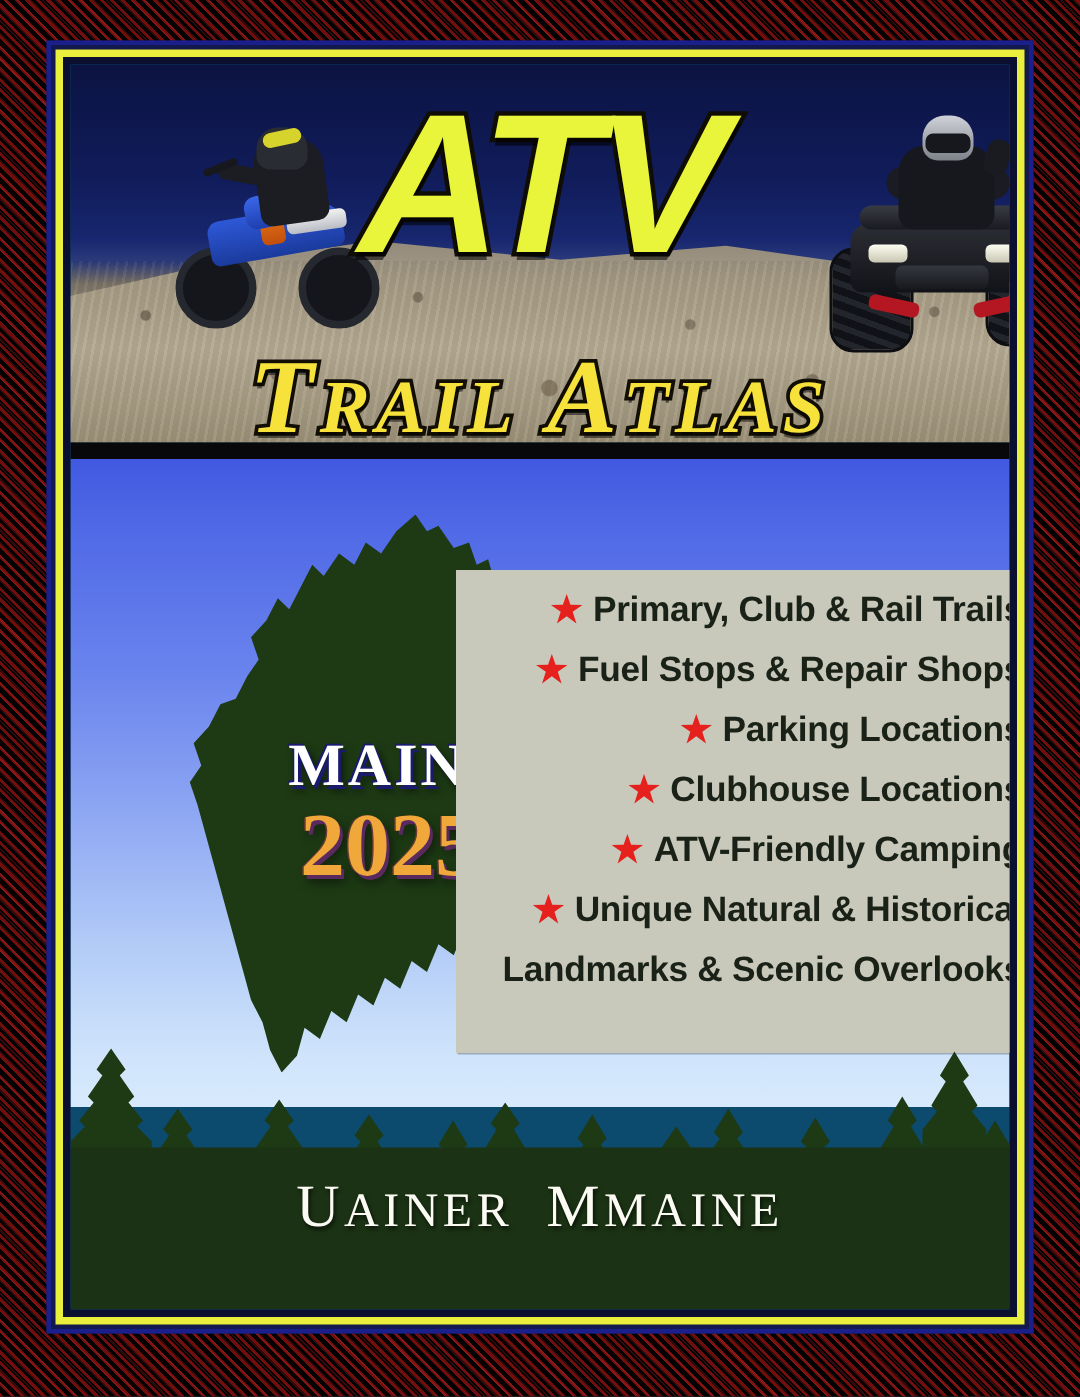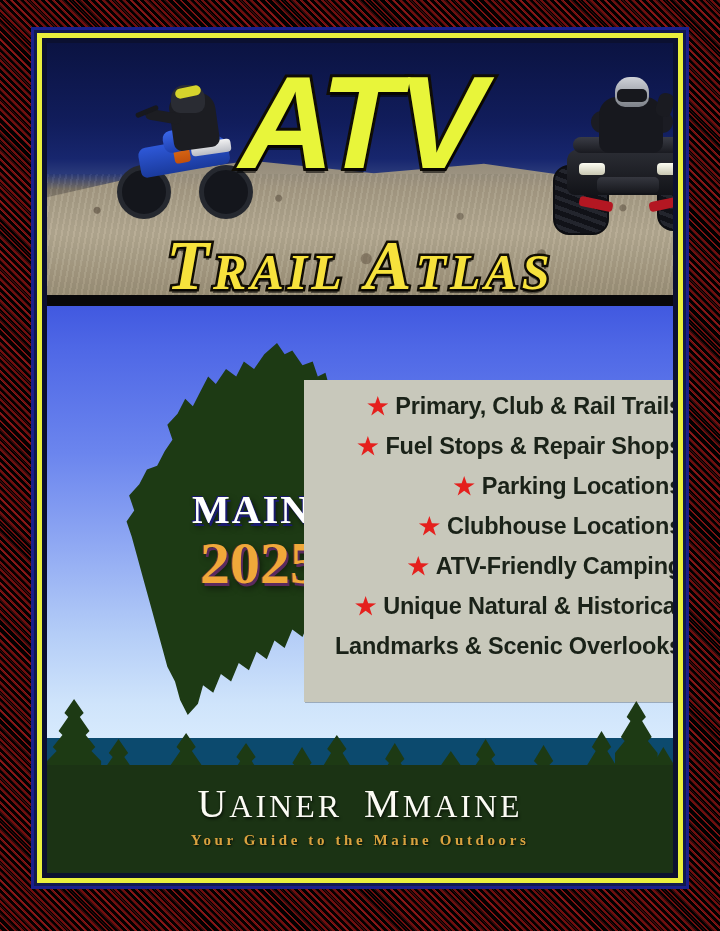--- a/index.html
+++ b/index.html
@@ -331,18 +331,17 @@
               <path d="M624,210 L624,132 L632,124 L628,120 L638,104 L648,120 L648,210 Z"></path>
             </g>
           </svg>
         </div>
 
         <div id="ground"></div>
         <div id="pub">
           <span class="cap">U</span><span>AINER</span>
           &nbsp;<span class="cap">M</span><span>MAINE</span>
         </div>
-        <div id="tag">Your Guide to the Maine Outdoors</div>
 
       </div>
     </div>
   </div>
 </div>
 
 </body></html>

